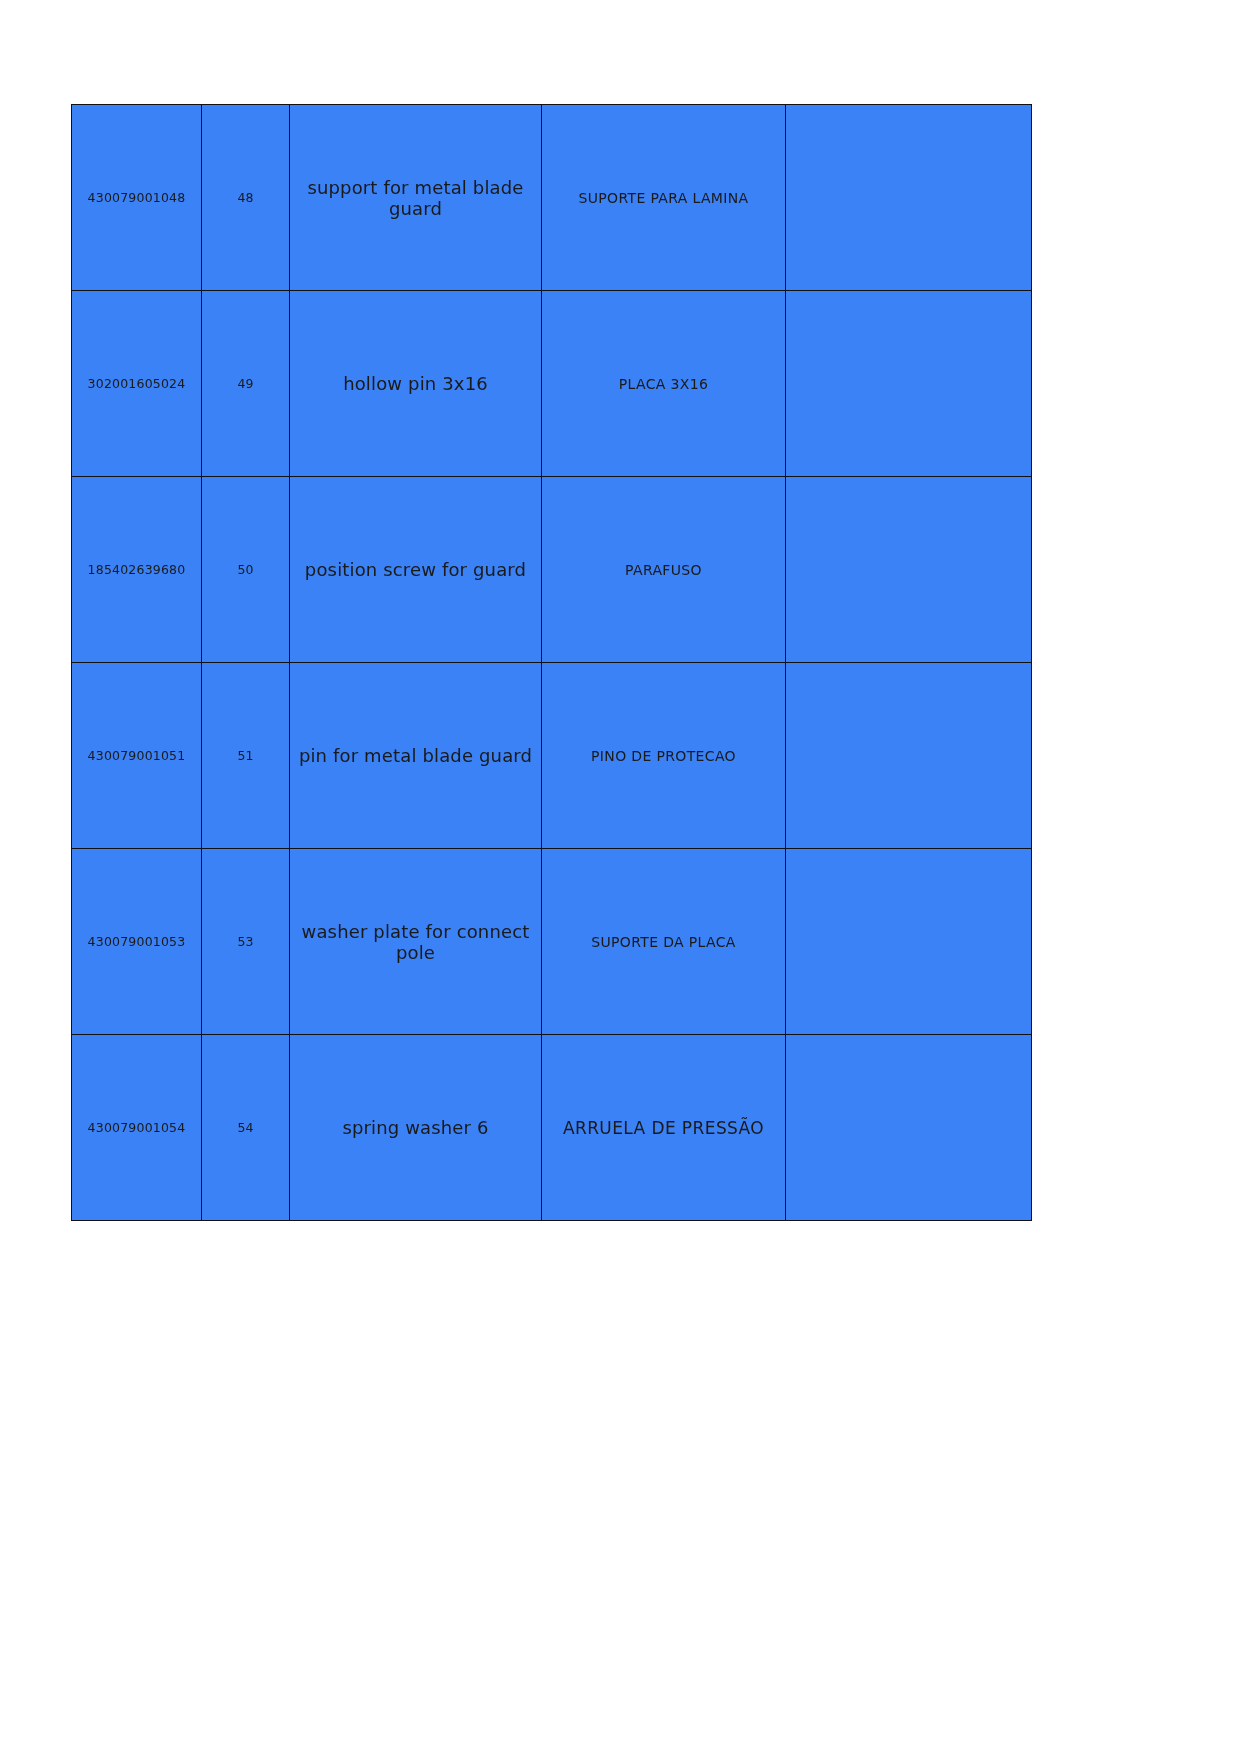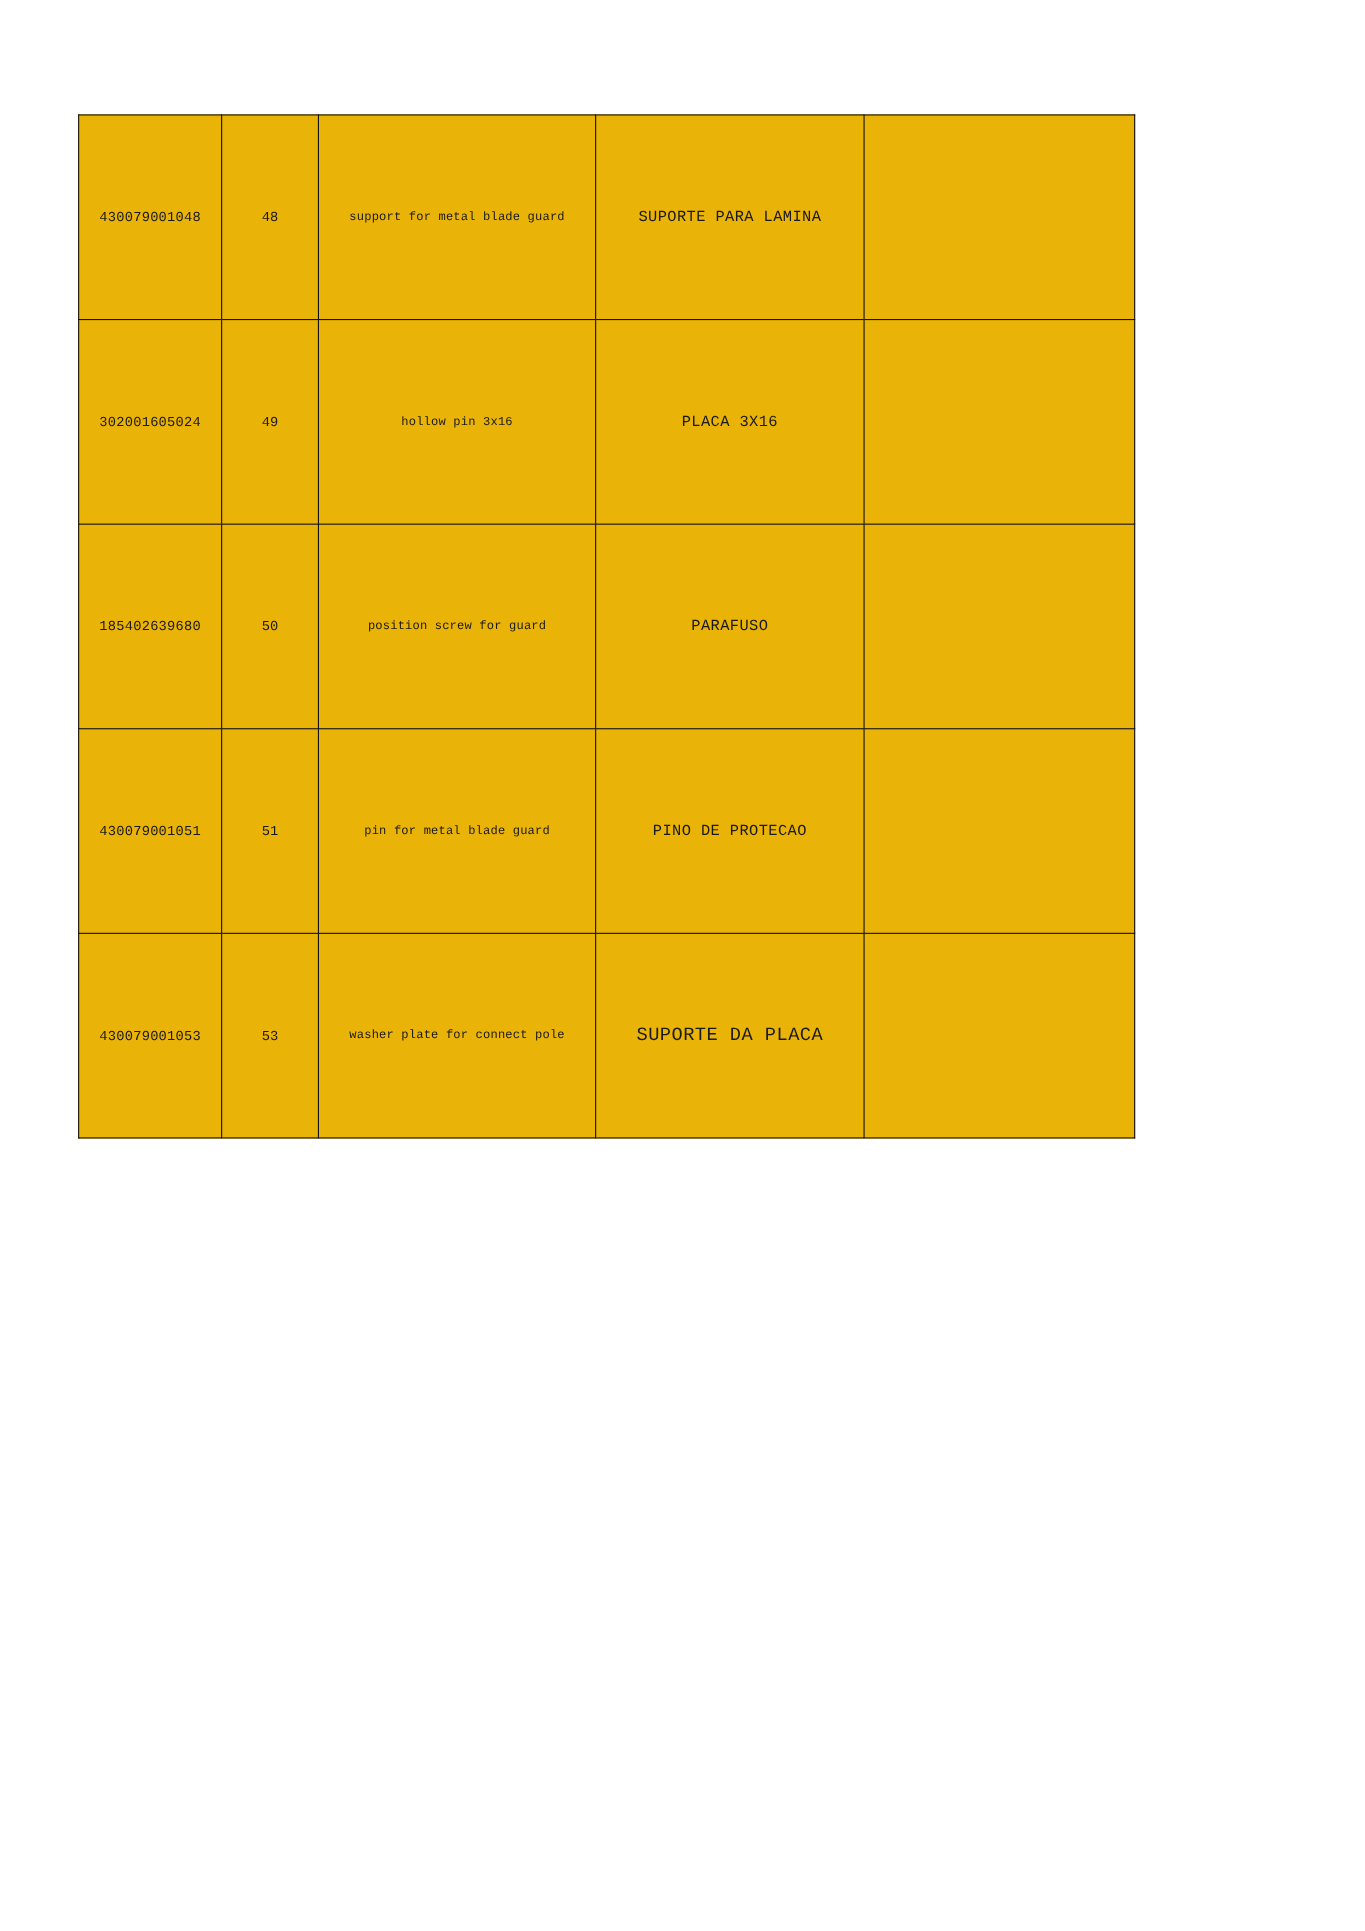--- a/index.html
+++ b/index.html
@@ -26,22 +26,21 @@
     position: absolute;
     left: 71px;
     top: 104px;
     width: 960px;
   }
 
   table.parts-table {
     border-collapse: collapse;
     table-layout: fixed;
     width: 960px;
-    background: #eab308;
-    font-family: Liberation Mono, monospace;
+    background: #3b82f6;
   }
 
   table.parts-table td {
     border: 1.6px solid #121212;
     vertical-align: middle;
     text-align: center;
     padding: 0 6px;
     color: #1a1a1a;
     height: 186px;
     box-sizing: border-box;
@@ -58,21 +57,21 @@
   .cell-code {
     font-size: 12.5px;
     letter-spacing: 0.2px;
     white-space: nowrap;
   }
   .cell-num {
     font-size: 12.5px;
     margin-top: 21px;
   }
   .cell-en {
-    font-size: 11px;
+    font-size: 18px;
     letter-spacing: 0.15px;
   }
   .cell-pt {
     font-size: 14px;
     letter-spacing: 0.35px;
     white-space: nowrap;
   }
   
   tr:last-child .cell-pt {
     font-size: 17px;
@@ -125,16 +124,23 @@
             <td class="cell-pt">PINO DE PROTECAO</td>
             <td class="cell-empty"></td>
           </tr>
           <tr>
             <td class="cell-code">430079001053</td>
             <td class="cell-num">53</td>
             <td class="cell-en">washer plate for connect pole</td>
             <td class="cell-pt">SUPORTE DA PLACA</td>
             <td class="cell-empty"></td>
           </tr>
+          <tr>
+            <td class="cell-code">430079001054</td>
+            <td class="cell-num">54</td>
+            <td class="cell-en">spring washer 6</td>
+            <td class="cell-pt">ARRUELA DE PRESSÃO</td>
+            <td class="cell-empty"></td>
+          </tr>
         </tbody>
     </table>
   </div>
 </div>
 
 </body></html>

